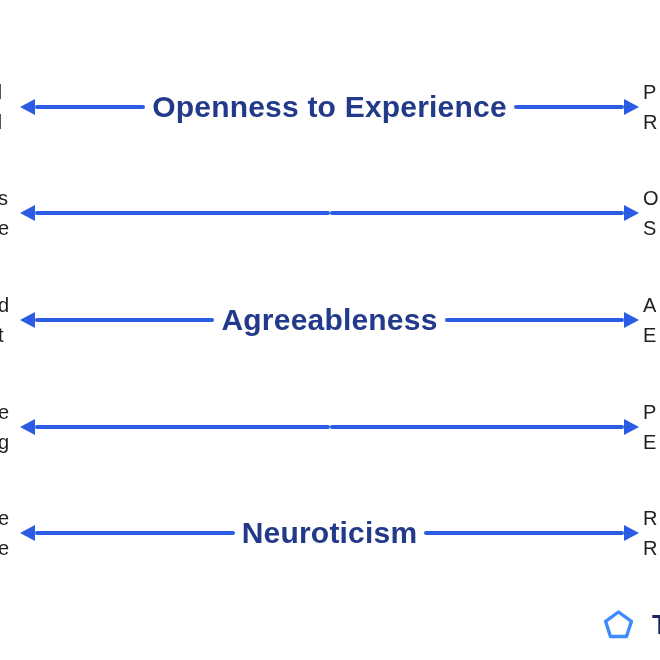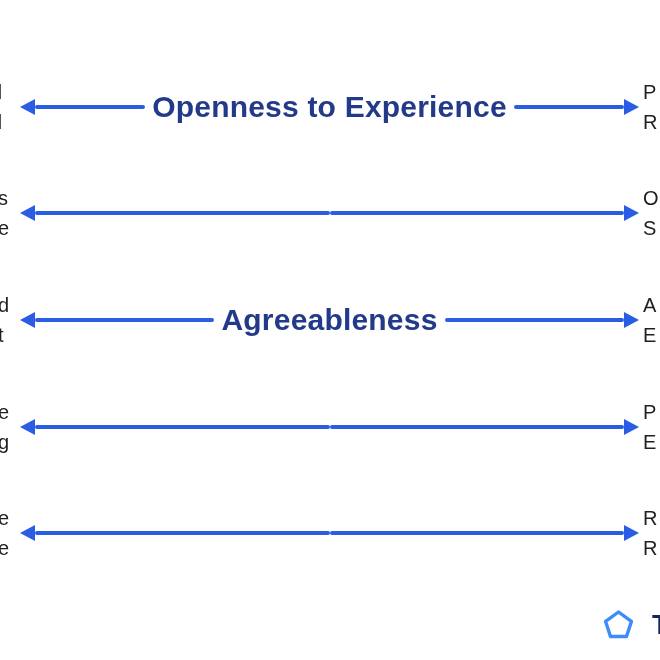--- a/index.html
+++ b/index.html
@@ -190,20 +190,21 @@
 <div class="trait-row row-4">
   <div class="edge edge-left">
     <span>e</span>
     <span>e</span>
   </div>
   <div class="spectrum">
     <div class="arrow left">
         <i class="head"></i>
         <i class="line"></i>
       </div>
+    <h2 class="trait-title">Neuroticism</h2>
     <div class="arrow right">
         <i class="line"></i>
         <i class="head"></i>
       </div>
   </div>
   <div class="edge edge-right">
     <span>R</span>
     <span>R</span>
   </div>
 </div>

